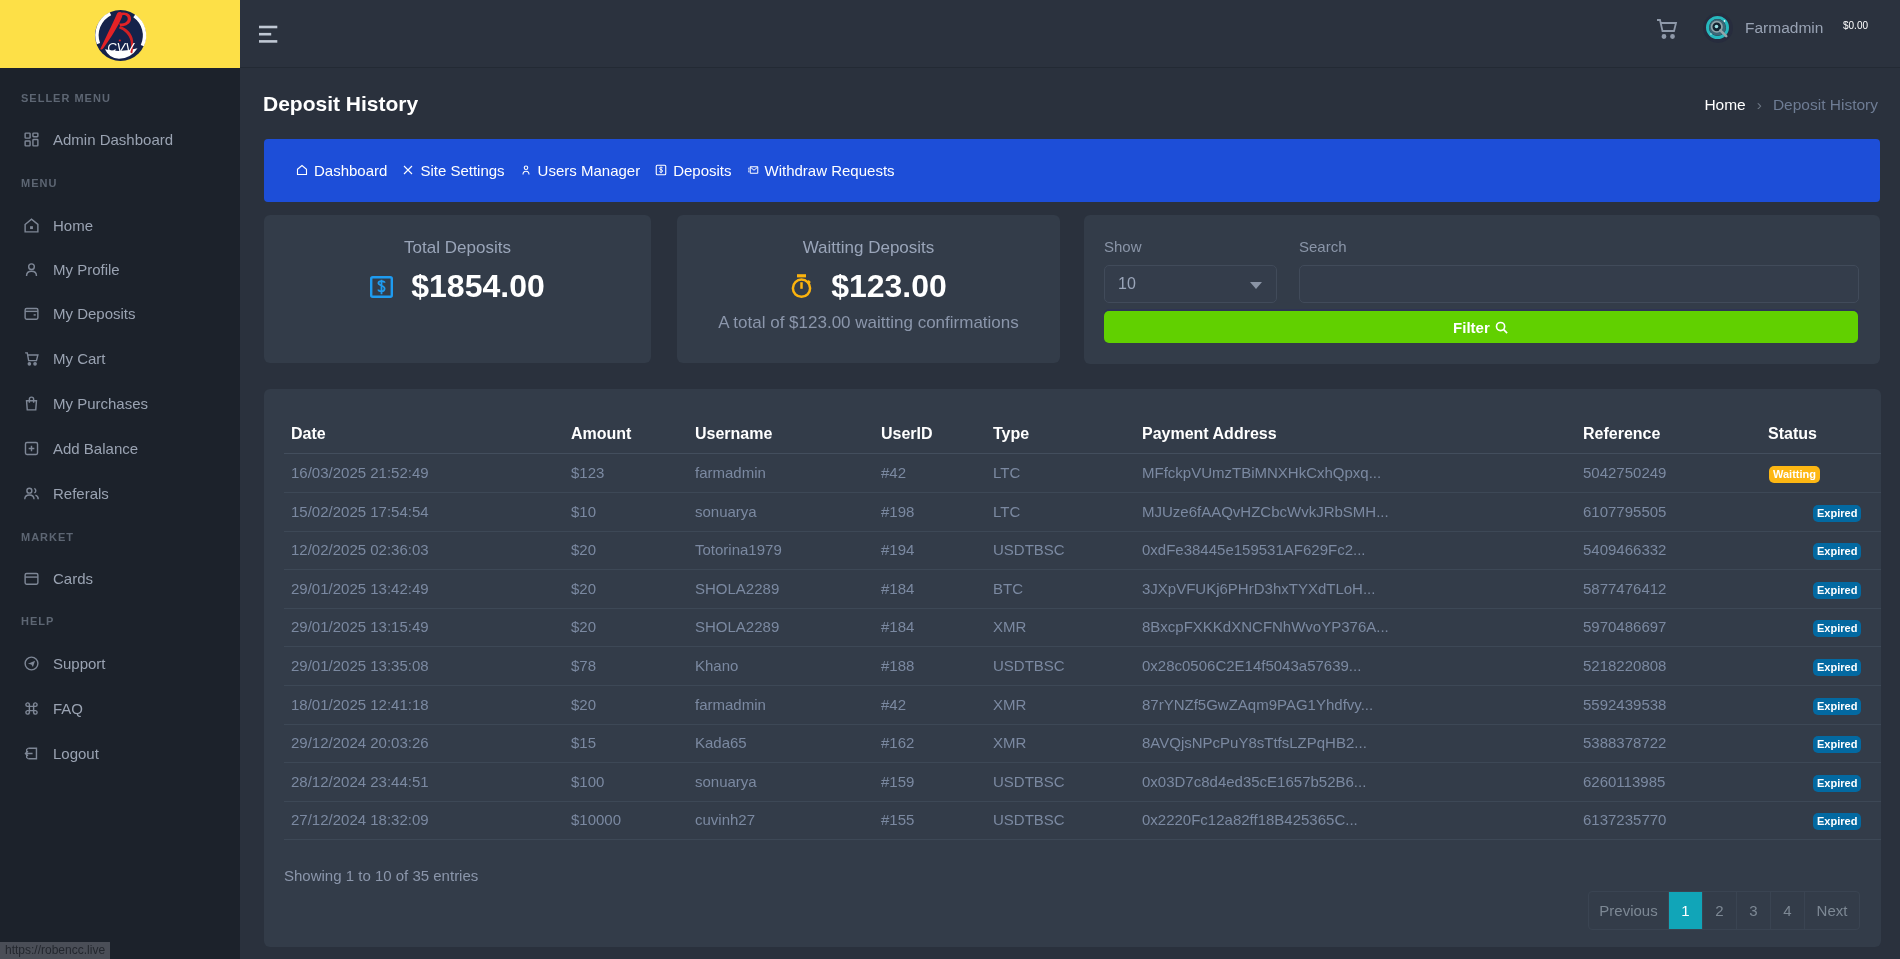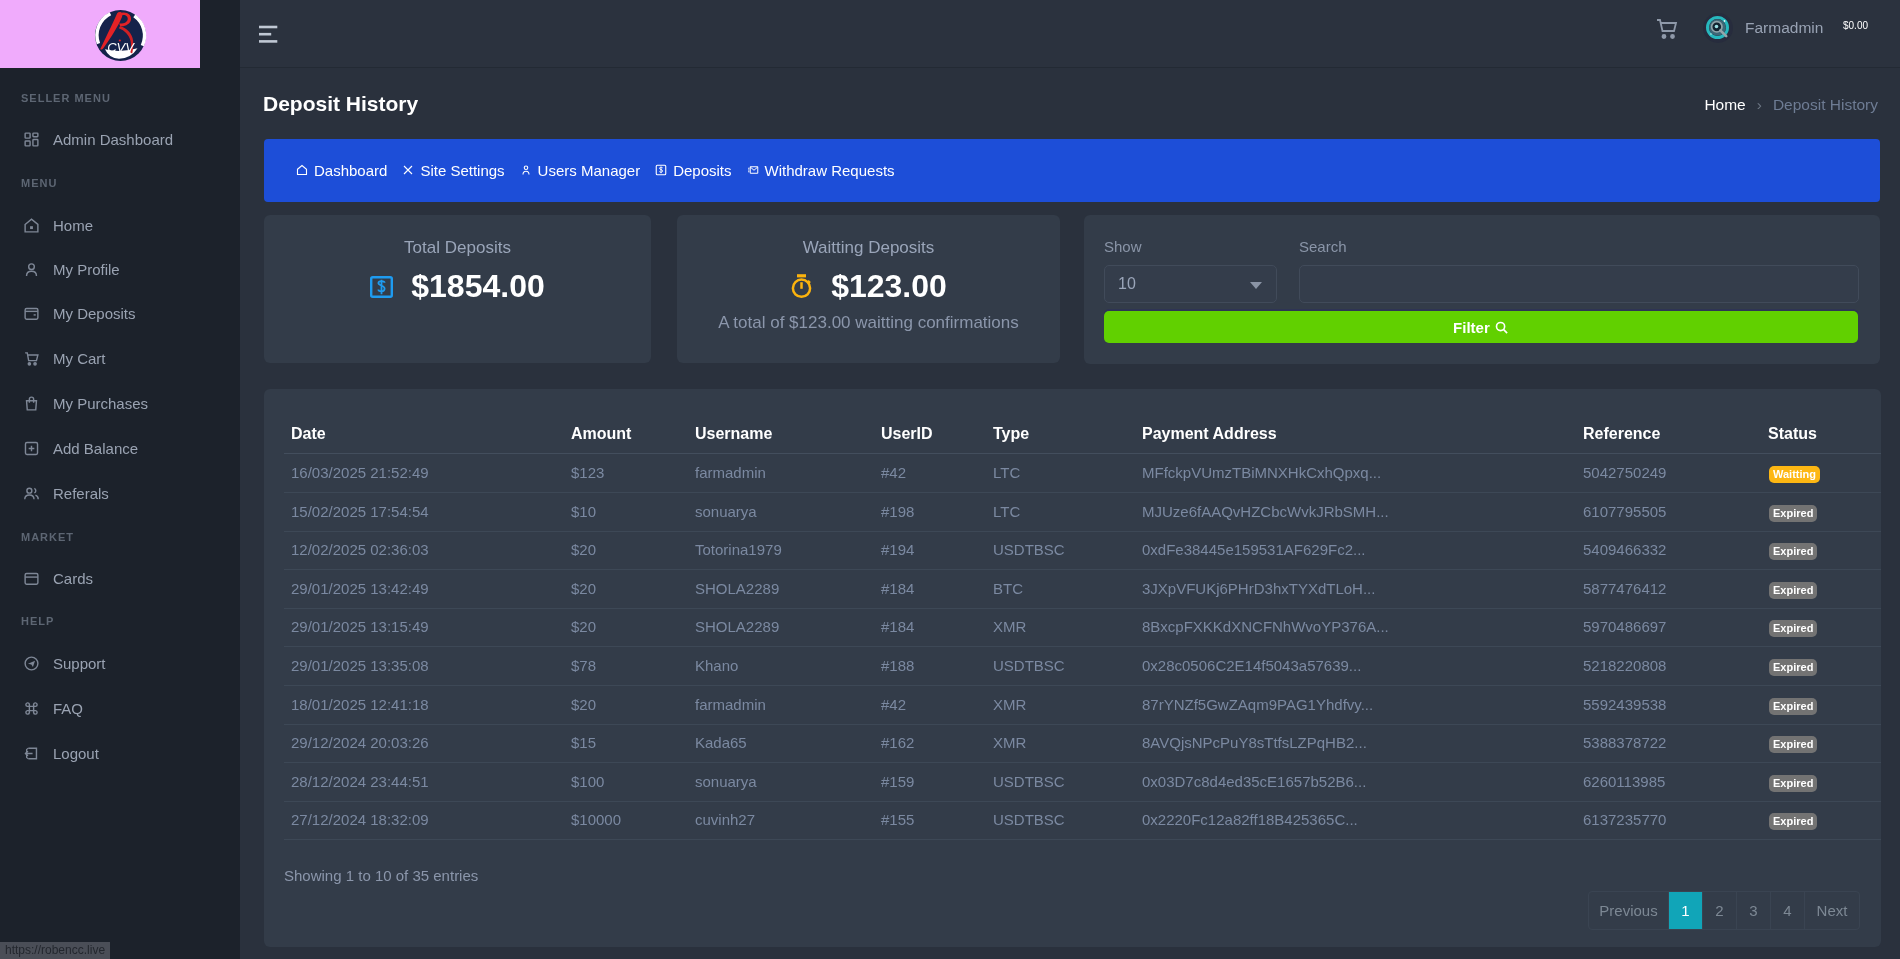--- a/index.html
+++ b/index.html
@@ -1,21 +1,21 @@
 <!DOCTYPE html>
 <html><head>
 <meta charset="utf-8">
 <style>
 * { margin:0; padding:0; box-sizing:border-box; }
 html,body { width:1900px; height:959px; overflow:hidden; background:#2a313d; font-family:"Liberation Sans", sans-serif; }
 .abs { position:absolute; }
 
 
 #sidebar { position:absolute; left:0; top:0; width:240px; height:959px; background:#1c222b; z-index:5; }
-#logoarea { position:absolute; left:0; top:0; width:200px; height:68px; background:#f0abfc; }
+#logoarea { position:absolute; left:0; top:0; width:240px; height:68px; background:#fde047; }
 .sec-label { position:absolute; left:21px; font-size:11px; font-weight:bold; letter-spacing:1px; color:#5d6673; }
 .sitem { position:absolute; left:23px; height:20px; display:flex; align-items:center; color:#9aa3b2; font-size:15px; }
 .sitem svg { width:17px; height:17px; margin-right:13px; color:#7e8796; flex:none; }
 
 
 #topbar { position:absolute; left:240px; top:0; width:1660px; height:68px; background:#2b323e; border-bottom:1px solid #232a34; }
 
 
 #heading { position:absolute; left:263px; top:92px; font-size:21px; font-weight:bold; color:#fff; }
 #crumbs { position:absolute; top:96px; right:22px; font-size:15.5px; }
@@ -41,21 +41,21 @@
 #filterbtn { position:absolute; left:1104px; top:311px; width:754px; height:32px; background:#61d000; border-radius:5px; color:#fff; font-size:15px; font-weight:bold; display:flex; align-items:center; justify-content:center; box-shadow:0 -2px 0 #2e3454; }
 
 
 #tcard { left:264px; top:389px; width:1617px; height:558px; }
 .th { position:absolute; top:425px; font-size:16px; font-weight:bold; color:#fff; }
 #thline { position:absolute; left:284px; top:453px; width:1597px; height:1px; background:#434e5d; }
 .td { position:absolute; height:38px; font-size:15px; color:#7b89a1; line-height:38px; }
 .rowsep { position:absolute; left:284px; width:1597px; height:1px; background:#3d4856; }
 .badge { position:absolute; left:1769px; height:17px; line-height:17px; border-radius:5px; color:#fff; font-size:11px; font-weight:bold; padding:0 4px; }
 .b-wait { background:#fdb713; }
-.b-exp { background:#737373; }
+.b-exp { background:#0369a1;margin-left:44px; }
 #showing { position:absolute; left:284px; top:867px; font-size:15px; color:#8b96ab; }
 
 
 #pager { position:absolute; left:1588px; top:891px; height:39px; display:flex; border:1px solid #3a4452; border-radius:4px; overflow:hidden; }
 .pcell { height:100%; display:flex; align-items:center; justify-content:center; color:#7d8894; font-size:15px; border-right:1px solid #3a4452; }
 .pcell:last-child { border-right:none; }
 .pactive { background:#11a5b8; color:#fff; }
 
 #statusbubble { position:absolute; left:0; top:942px; height:17px; background:#4a4e57; color:#23272e; font-size:12px; line-height:17px; padding:0 5px; z-index:9; }
 </style>

